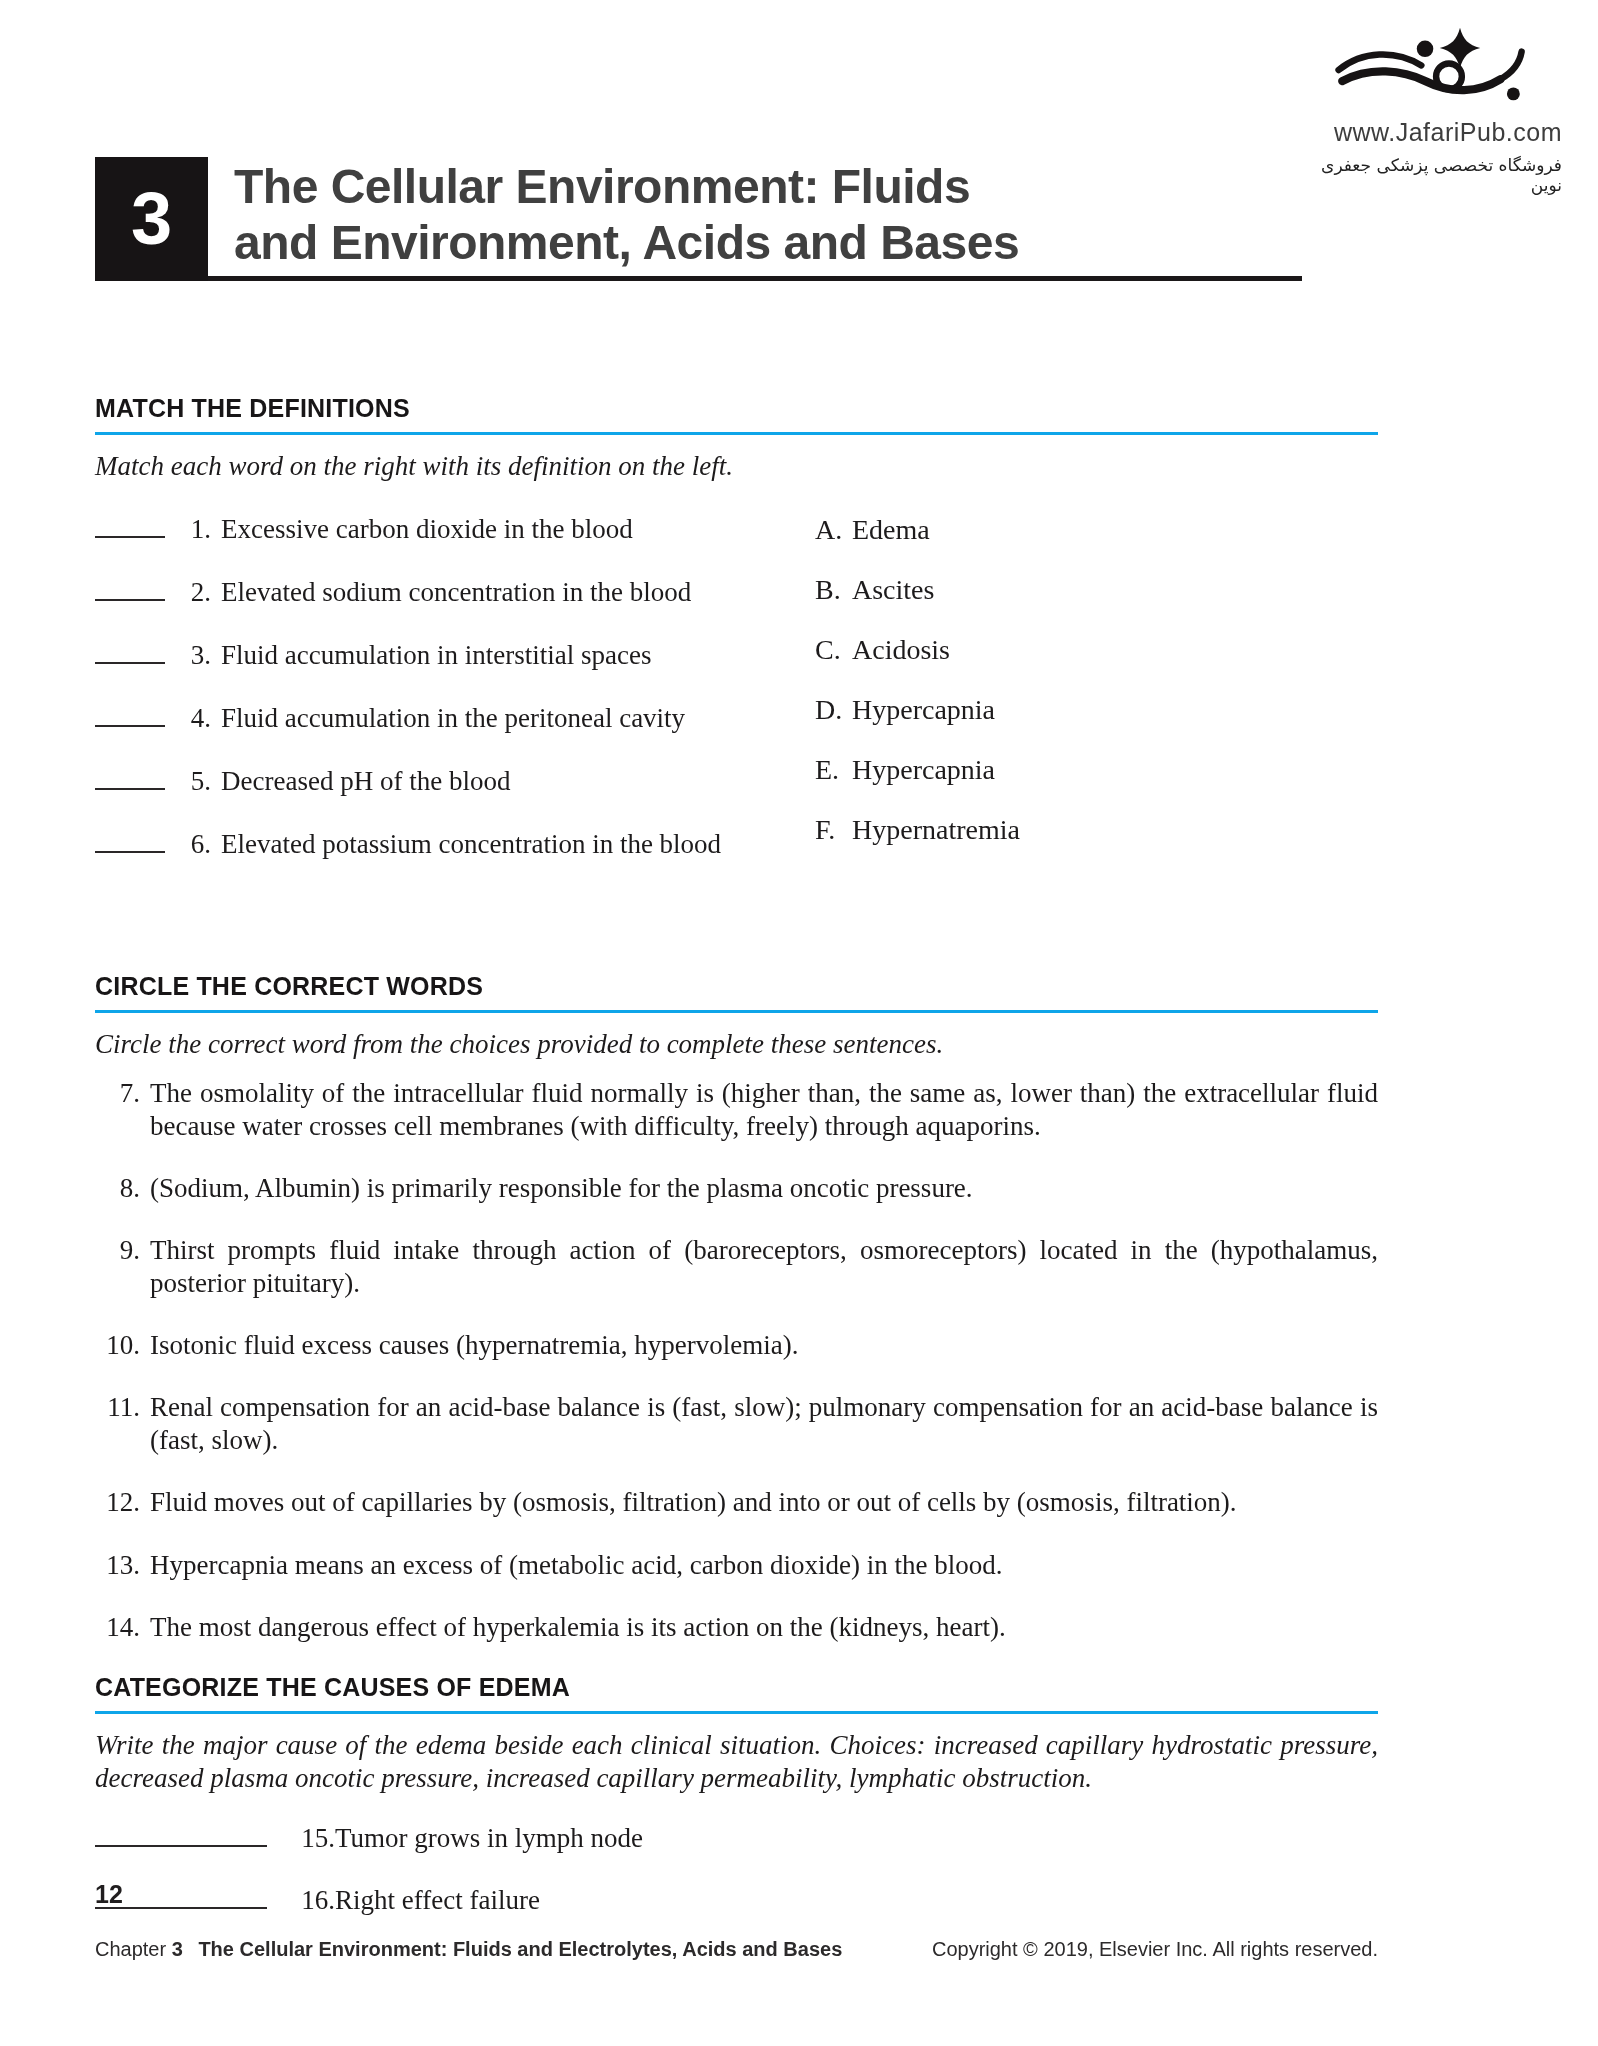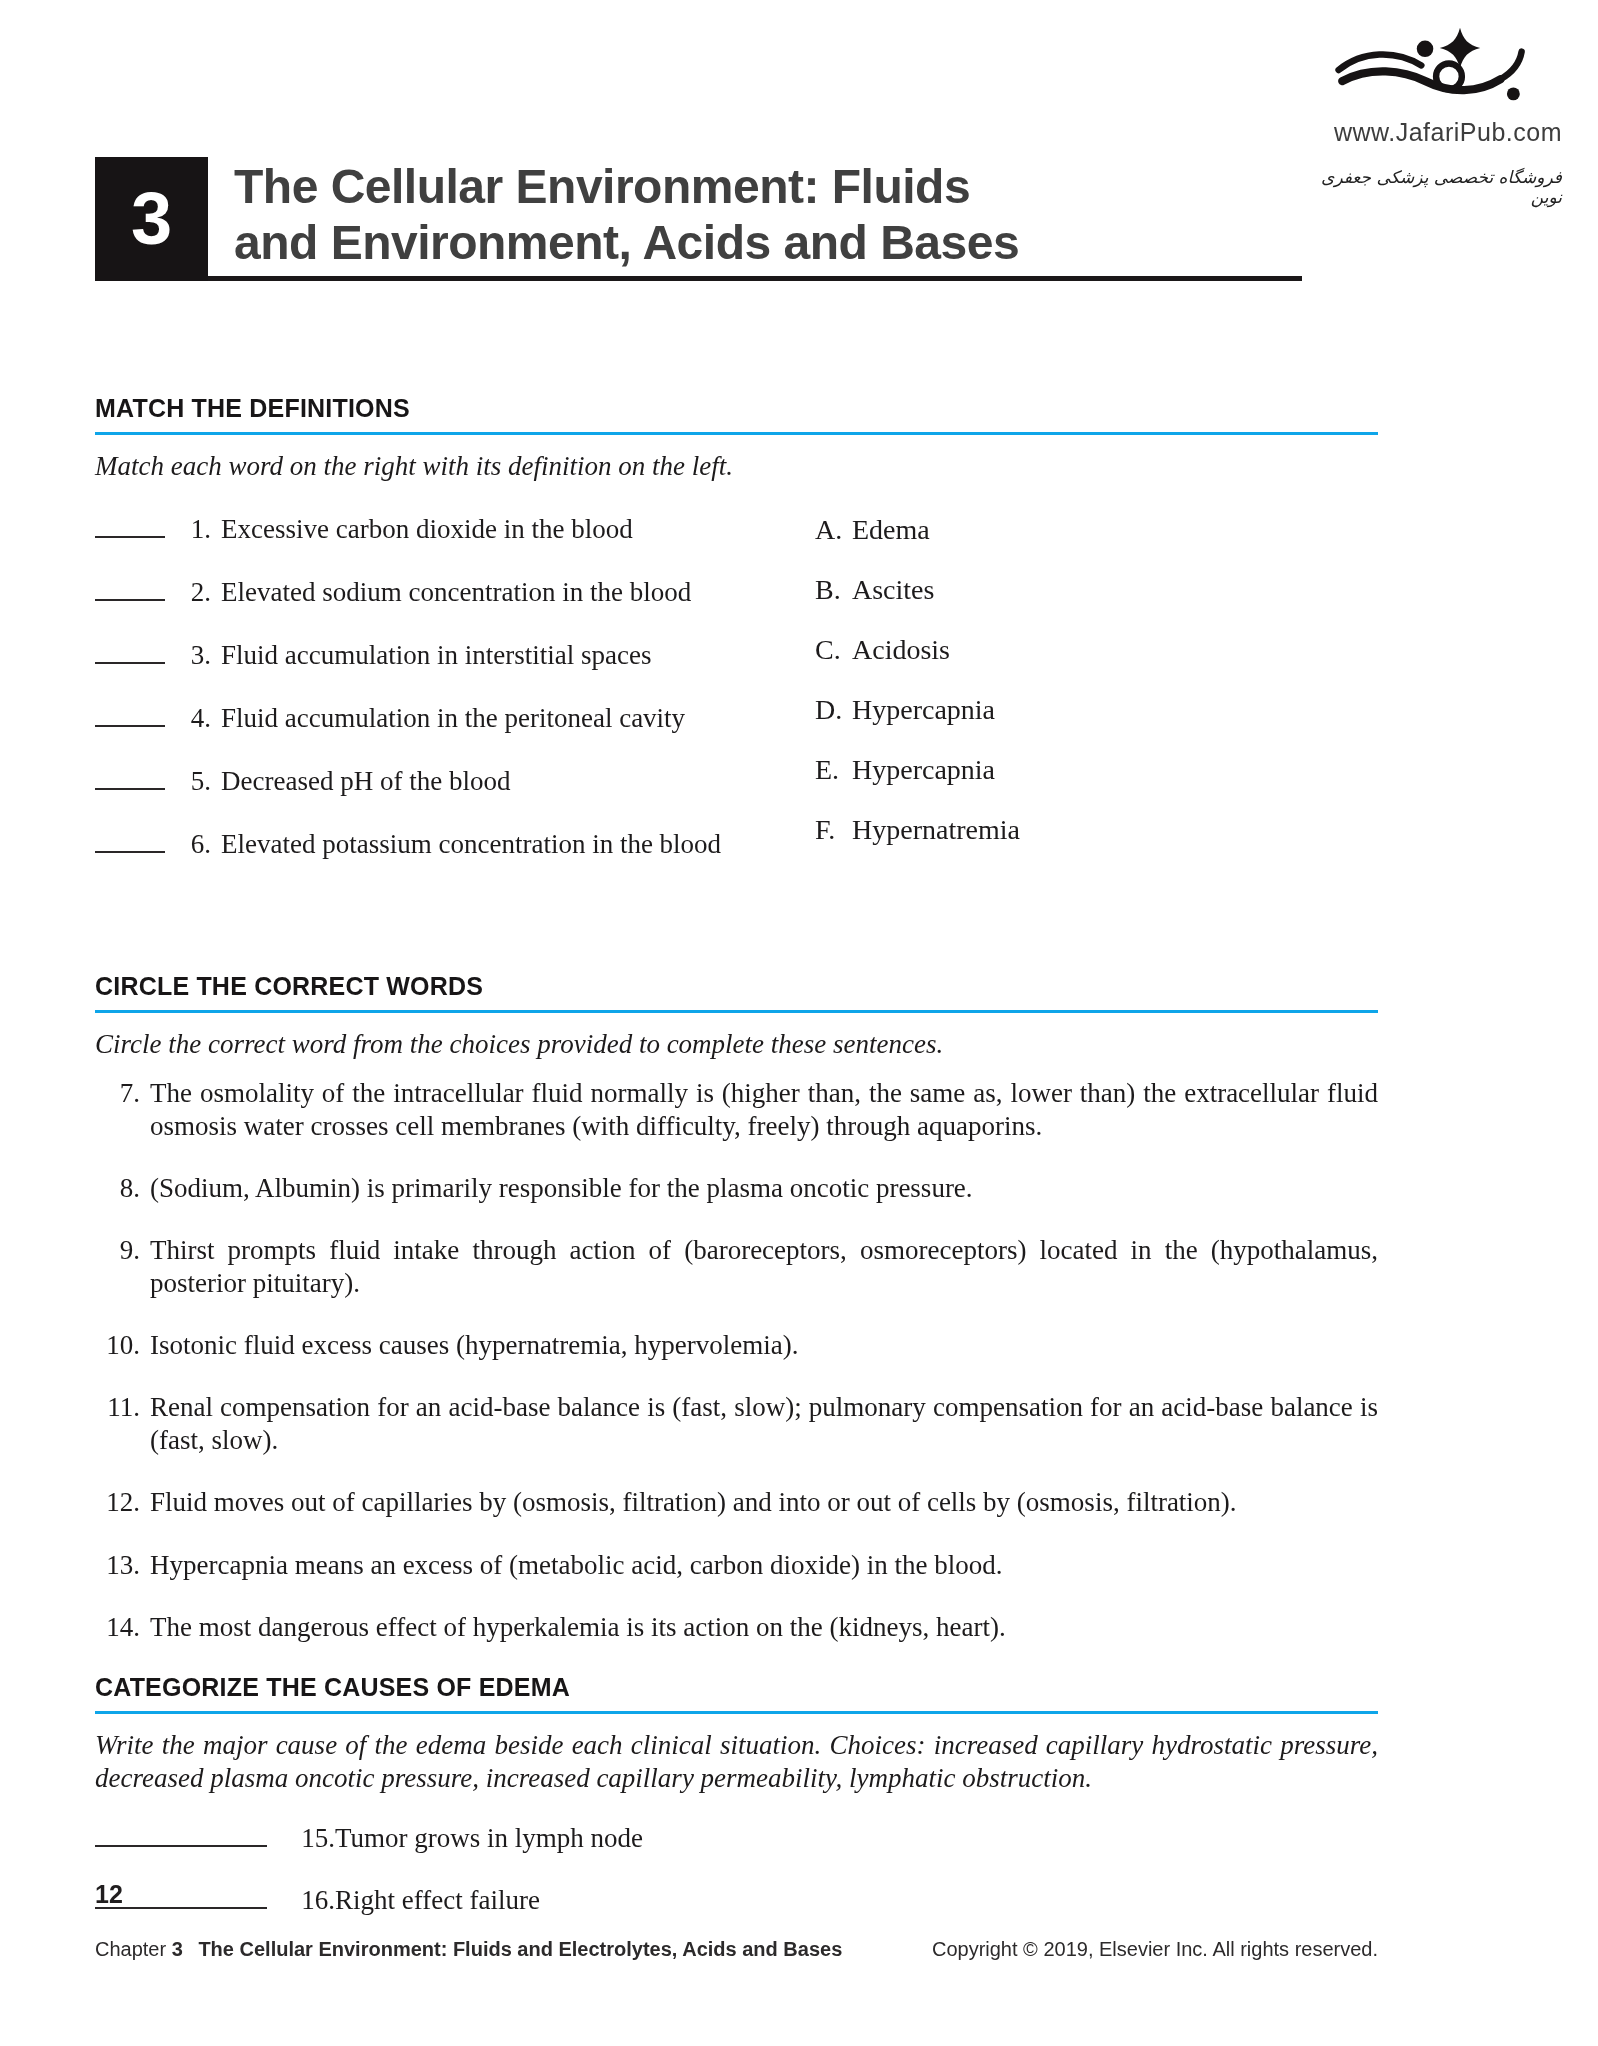--- a/index.html
+++ b/index.html
@@ -33,23 +33,22 @@
     font-family: "Liberation Sans", sans-serif;
     font-size: 25px;
     color: #3d3d3d;
     margin-top: 2px;
     letter-spacing: 0.5px;
   }
   .logo-tagline {
     font-family: "DejaVu Sans", sans-serif;
     font-size: 17px;
     color: #222;
-    margin-top: 20px;
+    margin-top: 8px;
     direction: rtl;
-    font-style: italic;
   }
 
   
   .chapter-header {
     display: flex;
     align-items: stretch;
     margin-top: 157px;
   }
   .chapter-num {
     flex: 0 0 113px;
@@ -302,21 +301,21 @@
         </div>
       </div>
     </section>
 
     <section class="section sec-circle">
       <h2 class="sec-heading">CIRCLE THE CORRECT WORDS</h2>
       <p class="instruction">Circle the correct word from the choices provided to complete these sentences.</p>
       <div class="q-list">
         <div class="q-row">
           <span class="q-num">7.</span>
-          <span class="q-text">The osmolality of the intracellular fluid normally is (higher than, the same as, lower than) the extracellular fluid osmosis water crosses cell membranes (with difficulty, freely) through aquaporins.</span>
+          <span class="q-text">The osmolality of the intracellular fluid normally is (higher than, the same as, lower than) the extracellular fluid because water crosses cell membranes (with difficulty, freely) through aquaporins.</span>
         </div>
         <div class="q-row">
           <span class="q-num">8.</span>
           <span class="q-text">(Sodium, Albumin) is primarily responsible for the plasma oncotic pressure.</span>
         </div>
         <div class="q-row">
           <span class="q-num">9.</span>
           <span class="q-text">Thirst prompts fluid intake through action of (baroreceptors, osmoreceptors) located in the (hypothalamus, posterior pituitary).</span>
         </div>
         <div class="q-row">

